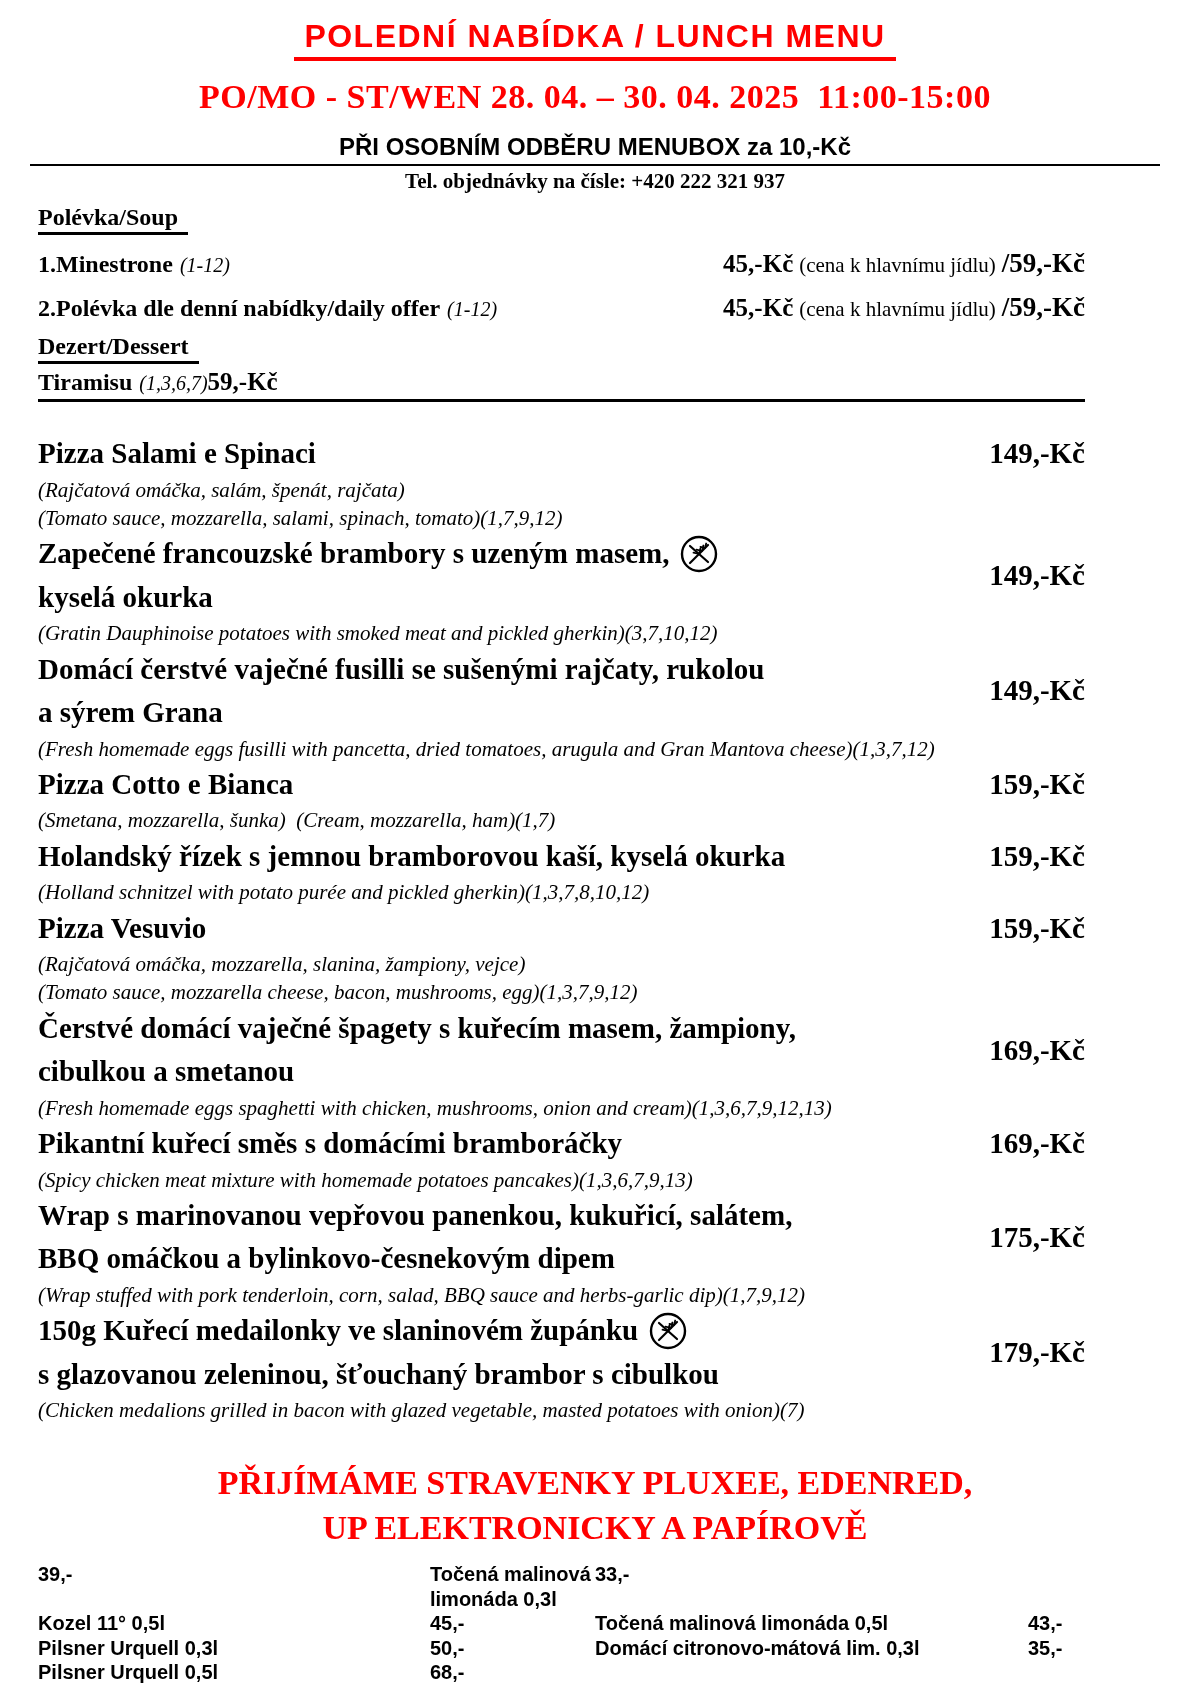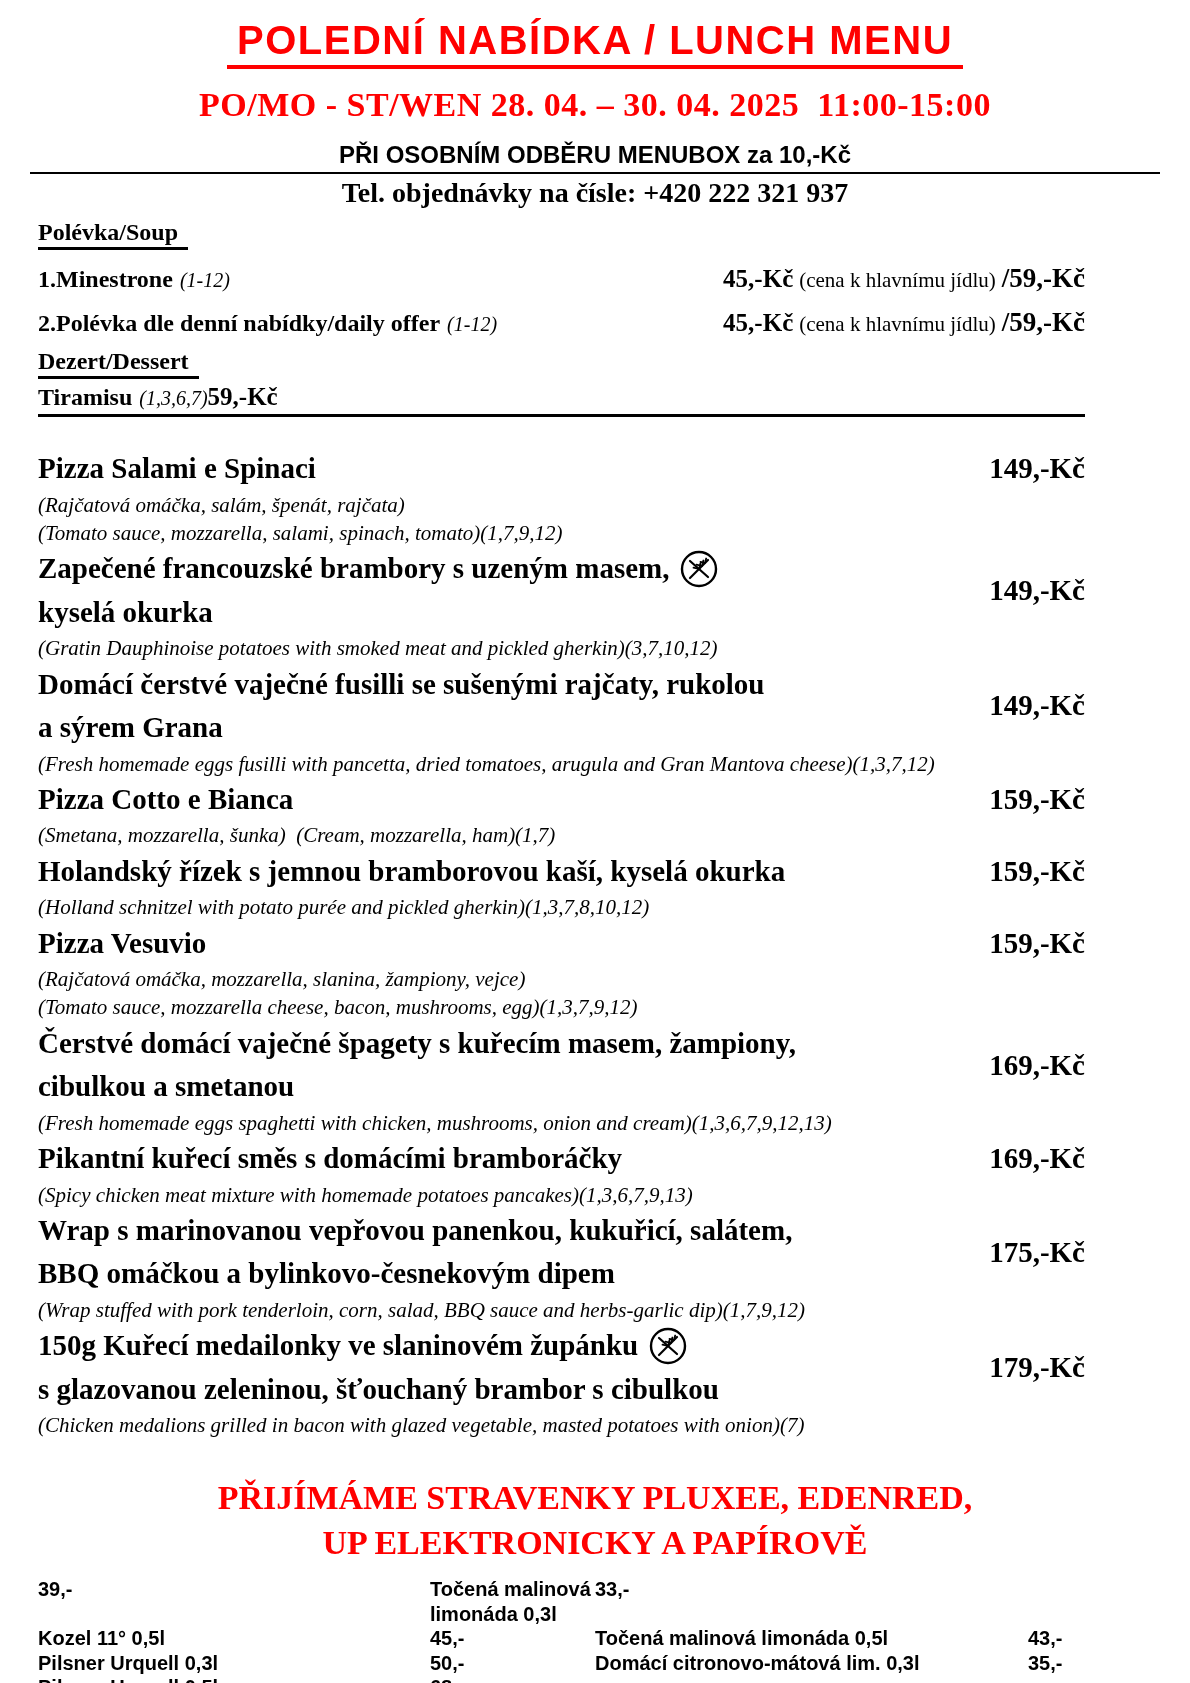--- a/index.html
+++ b/index.html
@@ -4,28 +4,28 @@
 <style>
   :root { --red:#ff0000; --ink:#000000; }
   * { box-sizing:border-box; }
   html,body { margin:0; padding:0; background:#fff; }
   body { width:1190px; color:var(--ink); font-family:"Liberation Serif",serif; }
   .page { width:1190px; min-height:1683px; padding-top:18px; position:relative; background:#fff; }
 
   
   .center { text-align:center; }
   .title { display:inline-block; font-family:"Liberation Sans",sans-serif; font-weight:bold;
-           font-size:40px; color:var(--red); letter-spacing:1.5px;
+           font-size:32px; color:var(--red); letter-spacing:1.5px;
            border-bottom:4px solid var(--red); padding:0 10px 2px; }
   .date-line { text-align:center; color:var(--red); font-weight:bold; font-size:34px;
                margin-top:17px; letter-spacing:.5px; }
   .pickup-line { text-align:center; font-family:"Liberation Sans",sans-serif; font-weight:bold;
                  font-size:24px; margin-top:17px; }
   .rule { border:none; border-top:2px solid #000; margin:3px 30px 0; }
-  .phone-line { text-align:center; font-weight:bold; font-size:28px; margin-top:3px; }
+  .phone-line { text-align:center; font-weight:bold; font-size:21px; margin-top:3px; }
 
   
   .content { padding:0 105px 0 38px; }
 
   .sec-heading { margin-top:10px; }
   .sec-heading span { display:inline-block; font-weight:bold; font-size:24px;
                       border-bottom:3px solid #000; padding:0 10px 1px 0; }
 
   .soup-row { display:flex; justify-content:space-between; align-items:baseline; margin-top:13px; }
   .soup-name { font-weight:bold; font-size:24px; white-space:nowrap; }

